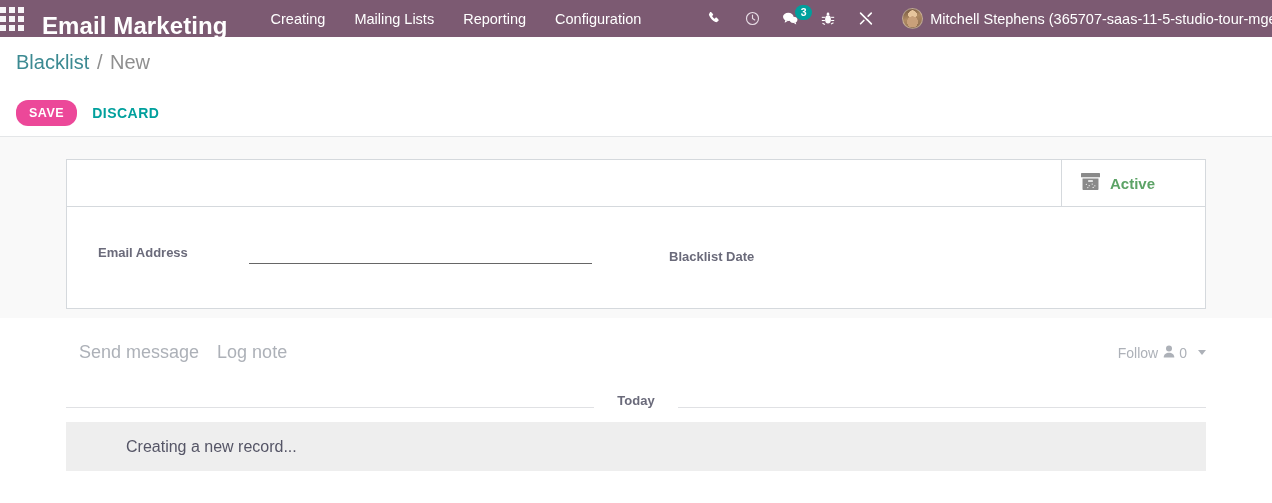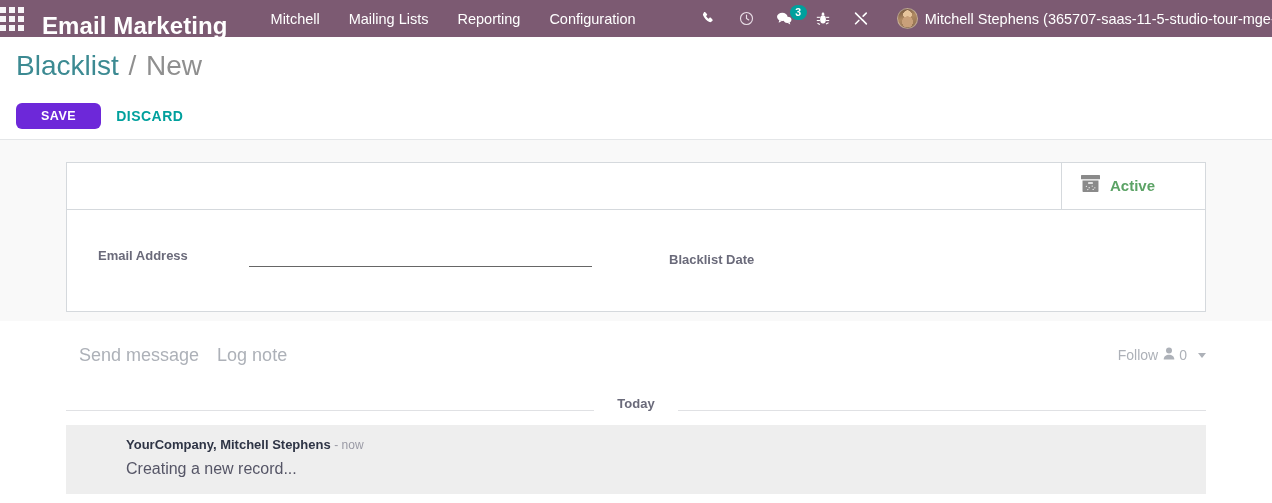--- a/index.html
+++ b/index.html
@@ -106,40 +106,40 @@
     white-space: nowrap;
   }
 
   
   .control-panel {
     background: #ffffff;
     padding: 14px 0 9px 16px;
     border-bottom: 1px solid #e4e6e8;
   }
   .breadcrumb {
-    font-size: 28px;
-    margin-bottom: 20px;
+    font-size: 20px;
+    margin-bottom: 26px;
     line-height: 1.1;
   }
   .bc-link { color: #3C8A92; cursor: pointer; }
   .bc-sep { color: #8f8f8f; margin: 0 2px; }
   .bc-current { color: #8f8f8f; }
 
   .btn-row { display: flex; align-items: center; gap: 2px; }
   .btn-save {
-    background: #6d28d9;
+    background: #ec4899;
     color: #ffffff;
     border: none;
     font-family: inherit;
     font-size: 12.5px;
     font-weight: bold;
     letter-spacing: .5px;
-    padding: 6px 25px;
-    cursor: pointer;
-    border-radius: 6px;
+    padding: 6px 13px;
+    cursor: pointer;
+    border-radius: 12px;
   }
   .btn-discard {
     background: transparent;
     color: #00A09D;
     border: none;
     font-family: inherit;
     font-size: 14px;
     font-weight: bold;
     letter-spacing: .5px;
     padding: 6px 13px;
@@ -302,21 +302,21 @@
         <i></i>
         <i></i>
         <i></i>
         <i></i>
     </span>
   </div>
 
   <div class="brand">Email Marketing</div>
 
   <div class="menu-items">
-    <div class="menu-item">Mitchell</div>
+    <div class="menu-item">Creating</div>
     <div class="menu-item">Mailing Lists</div>
     <div class="menu-item">Reporting</div>
     <div class="menu-item">Configuration</div>
   </div>
 
   <div class="sys-icons">
 
     <div class="sys-icon">
       <svg width="15" height="15" viewBox="0 0 16 16" fill="#ffffff">
         <path d="M3.2 1.4c.4-.4 1-.4 1.4 0l1.7 1.7c.4.4.4 1 0 1.4l-.9.9c.5 1.2 1.6 2.3 2.8 2.8l.9-.9c.4-.4 1-.4 1.4 0l1.7 1.7c.4.4.4 1 0 1.4l-.9.9c-.6.6-1.5.8-2.3.5C6.3 10.6 3.7 8 2.2 4.6c-.3-.8-.1-1.7.5-2.3l.5-.9z"></path>
@@ -443,21 +443,17 @@
 
   <div class="day-separator">
     <span class="day-line"></span>
     <span class="day-label">Today</span>
     <span class="day-line"></span>
   </div>
 
   <div class="message">
     <div class="msg-avatar"></div>
     <div class="msg-body">
-      <div class="msg-head">
-        <span class="msg-author">YourCompany, Mitchell Stephens</span>
-        <span class="msg-time">- now</span>
-      </div>
       <div class="msg-text">Creating a new record...</div>
     </div>
   </div>
 
 </div>
 
 </body></html>

